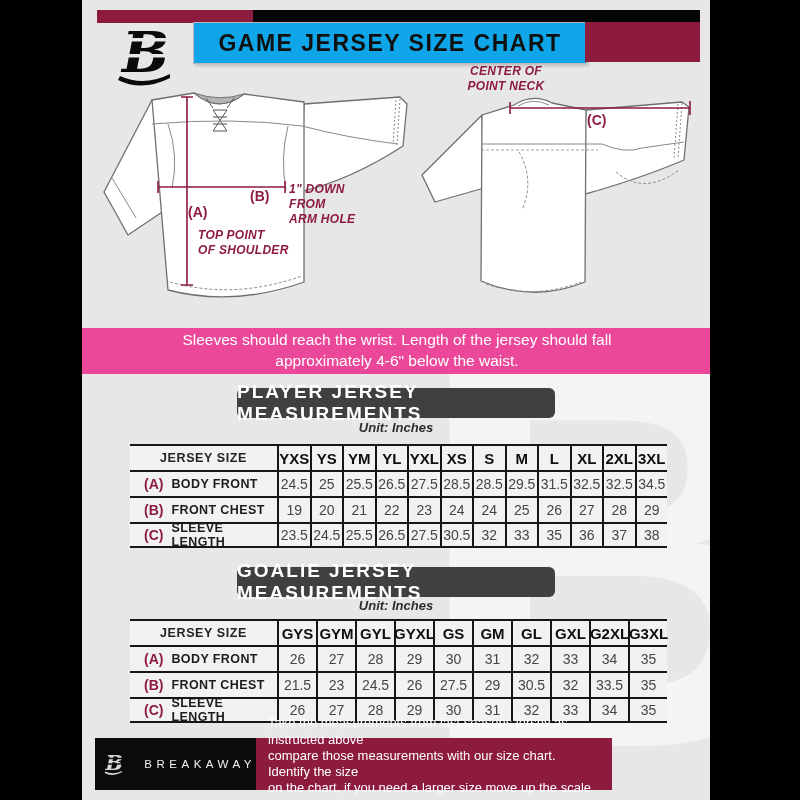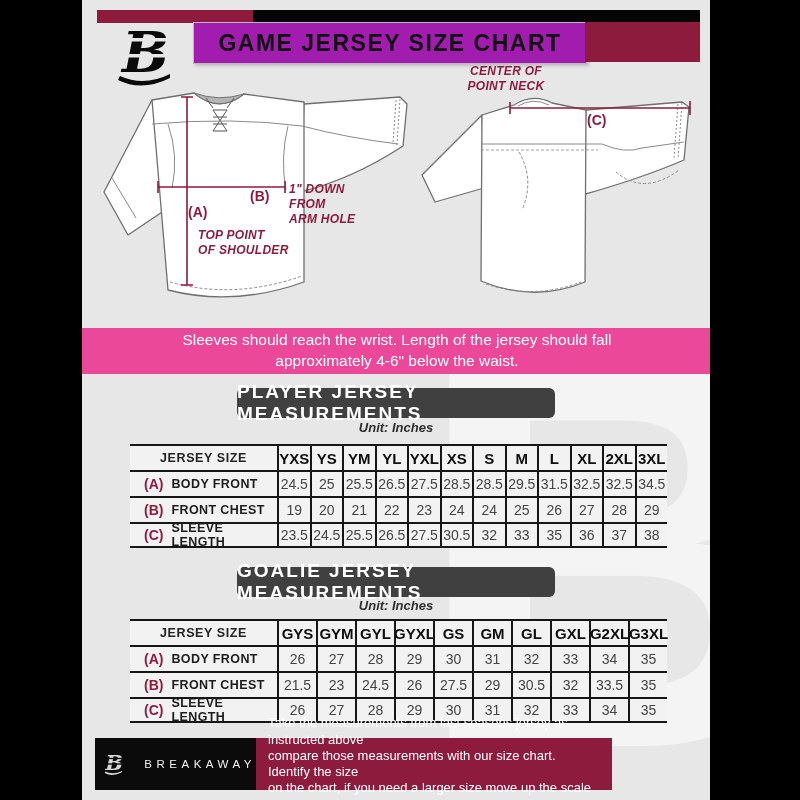--- a/index.html
+++ b/index.html
@@ -6,21 +6,21 @@
   body{width:800px;height:800px;background:#000;position:relative;overflow:hidden;
        font-family:"Liberation Sans", sans-serif;}
   #content{position:absolute;left:82px;top:0;width:628px;height:800px;background:#e7e7e8;overflow:hidden;}
   .abs{position:absolute;}
   
   .watermark{position:absolute;left:330px;top:300px;font-size:560px;font-weight:bold;
              color:rgba(255,255,255,0.55);line-height:0.9;}
   
   .topbar-maroon{left:15px;top:10px;width:156px;height:13px;background:#8d1b3d;}
   .topbar-black{left:171px;top:10px;width:447px;height:13px;background:#050505;}
-  .title-box{left:111px;top:22px;width:392px;height:40px;background:#a21caf;border:1px solid #b9b9b9;
+  .title-box{left:111px;top:22px;width:392px;height:40px;background:#0ea5e9;border:1px solid #b9b9b9;
              box-shadow:2px 2px 3px rgba(0,0,0,0.18);display:flex;align-items:center;justify-content:center;}
   .title-box span{font-size:23px;font-weight:800;letter-spacing:1.5px;color:#101010;}
   .title-maroon{left:503px;top:22px;width:115px;height:40px;background:#8d1b3d;}
   
   .notice{left:0;top:328px;width:630px;height:46px;background:#ec4899;color:#fff;
           display:flex;align-items:center;justify-content:center;text-align:center;
           font-size:15.5px;line-height:1.35;white-space:pre-line;}
   
   .section-title{left:155px;width:318px;height:30px;background:#404040;border-radius:6px;
                  display:flex;align-items:center;justify-content:center;color:#fff;

